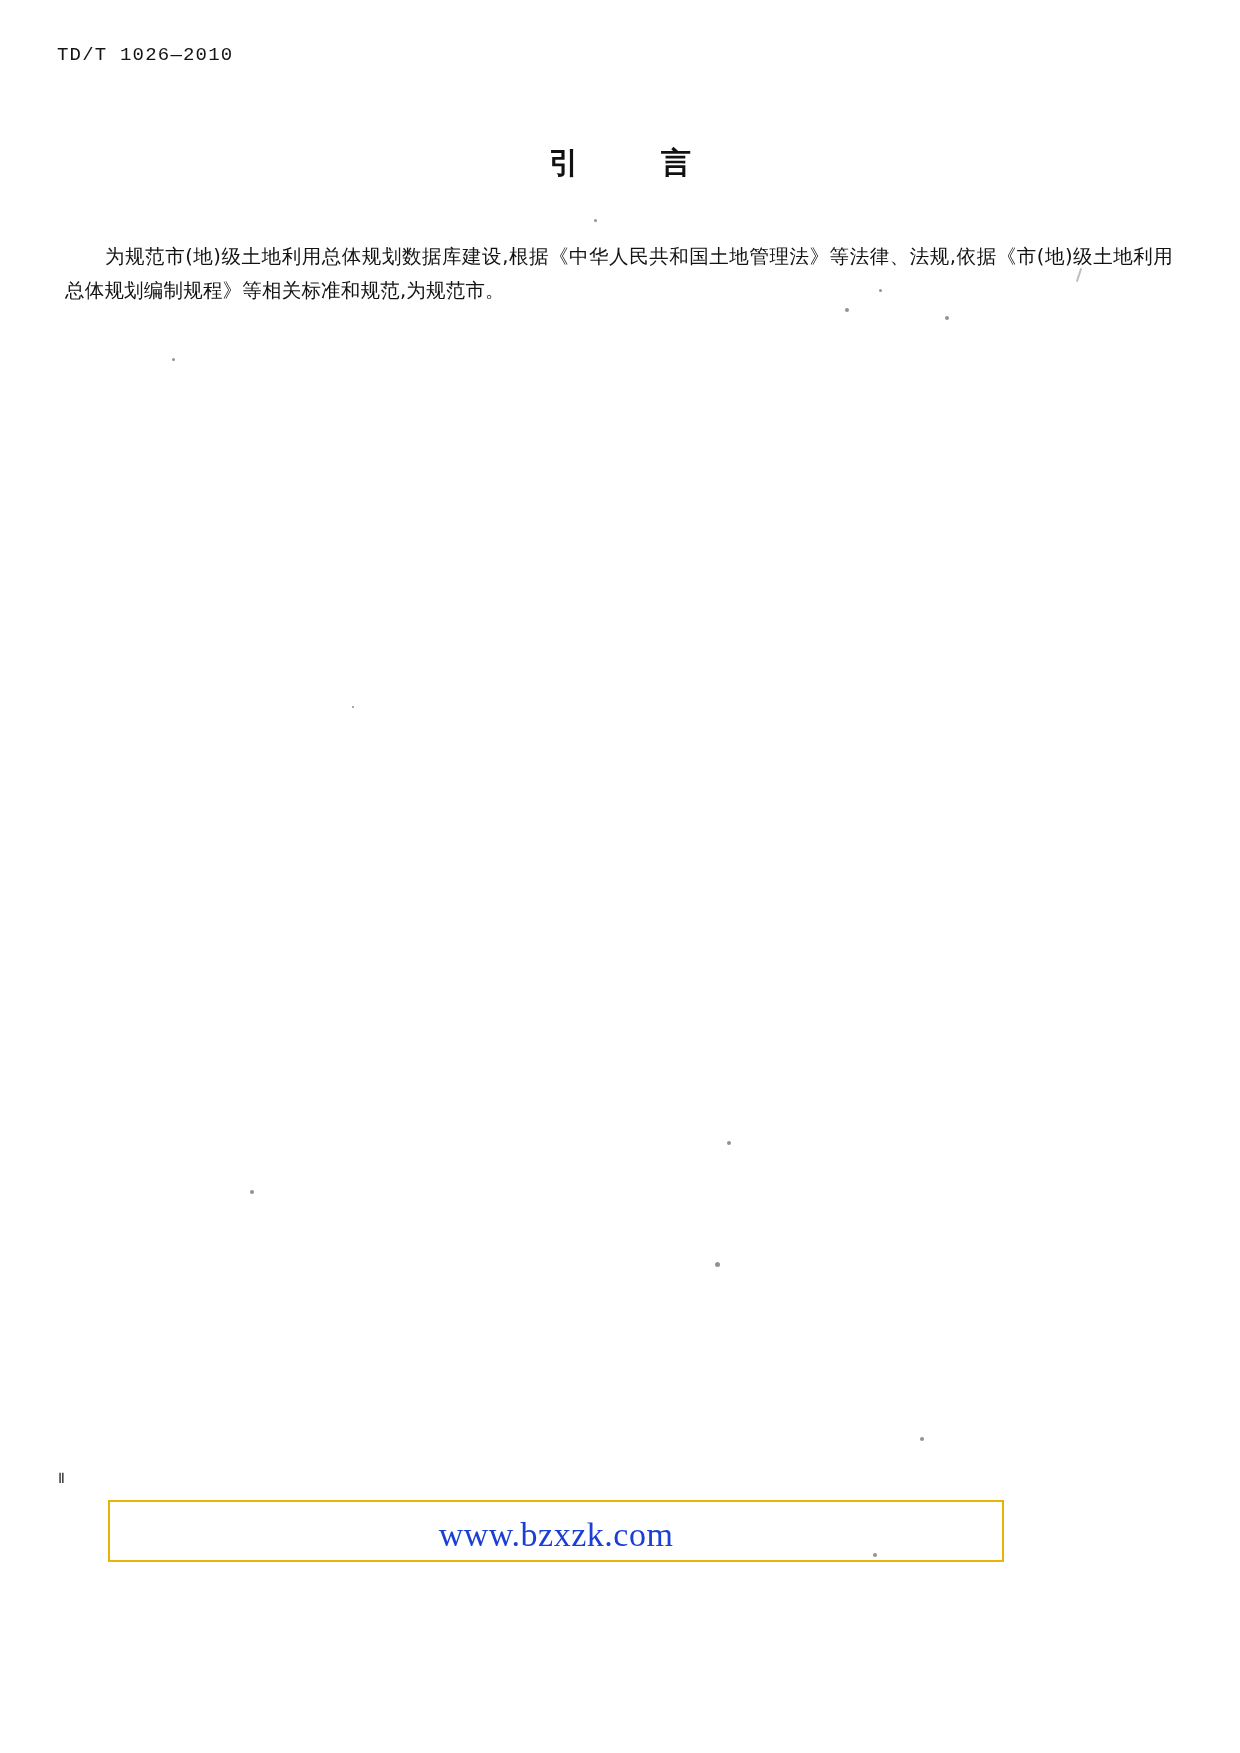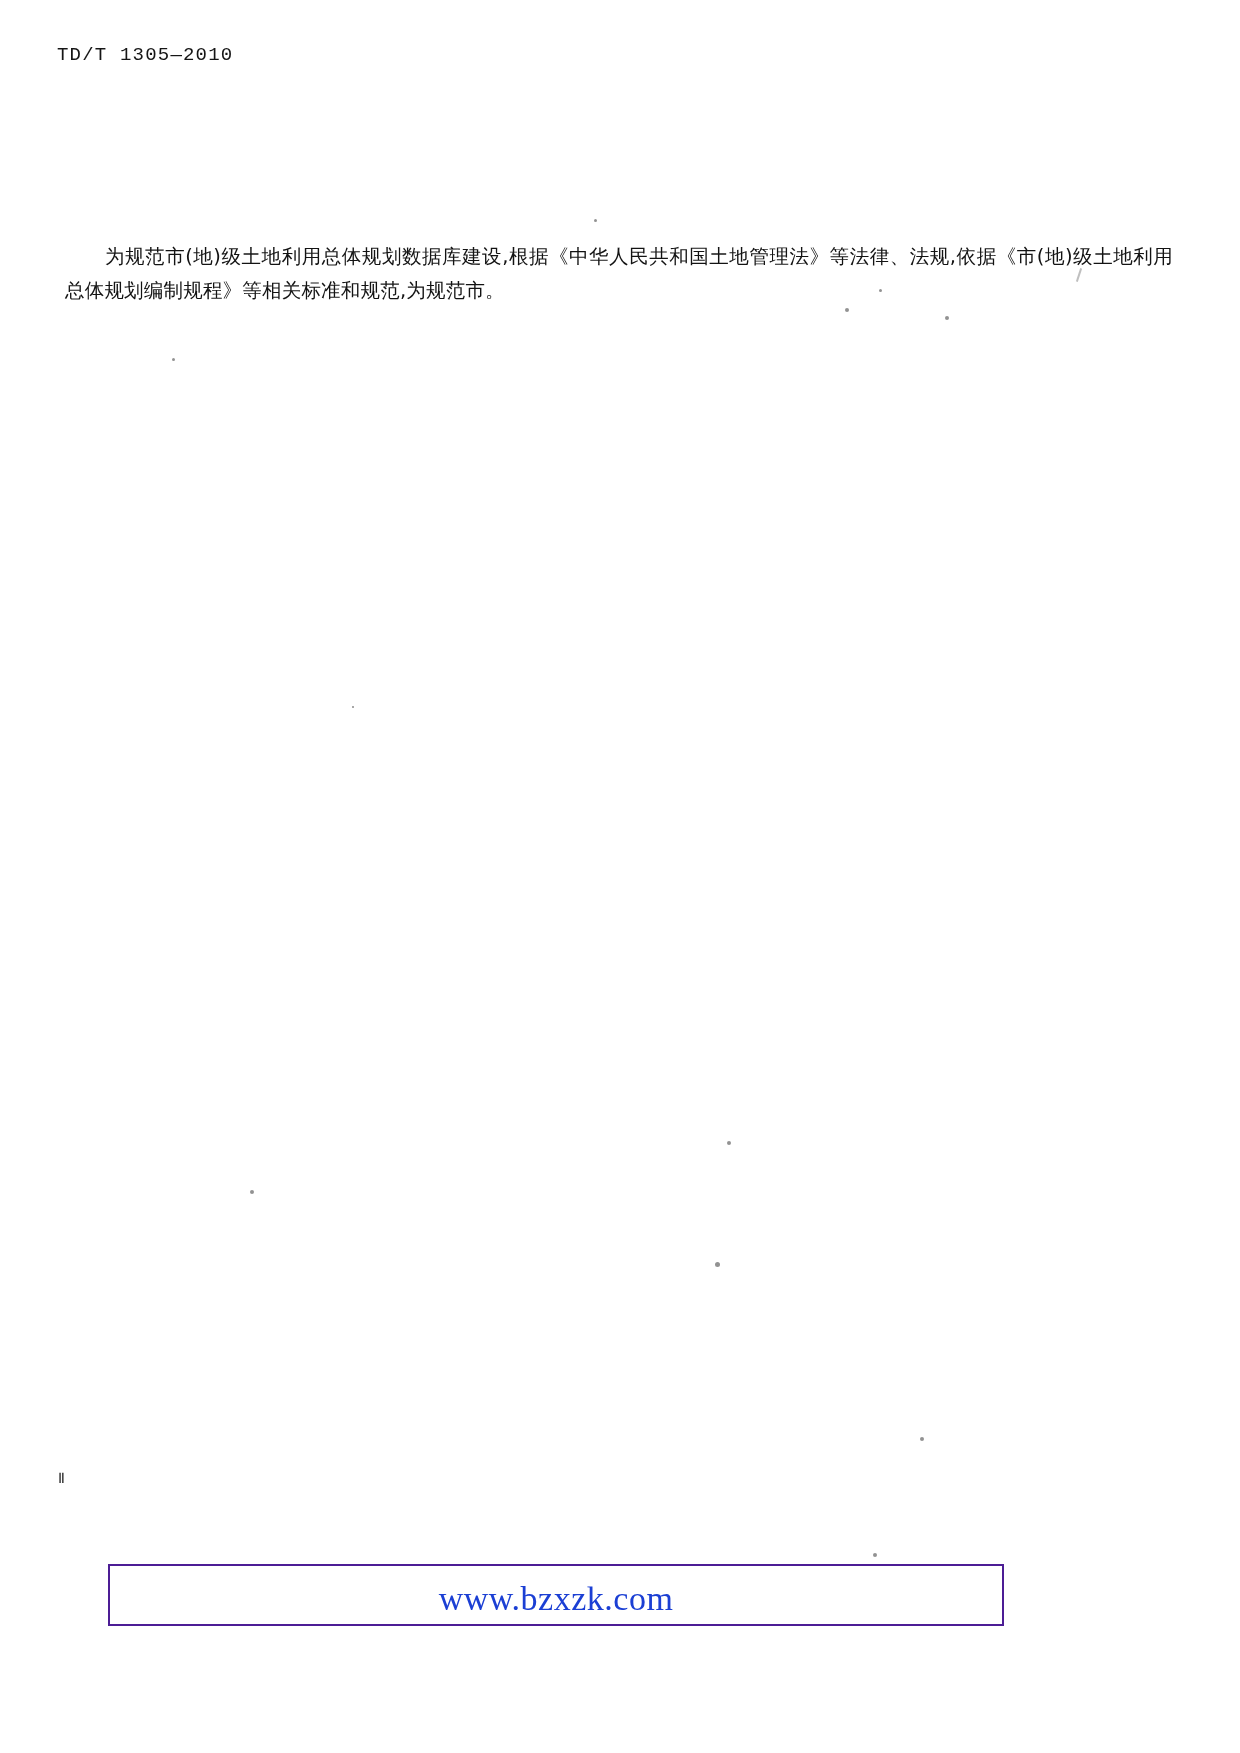--- a/index.html
+++ b/index.html
@@ -67,24 +67,24 @@
     left: 58px;
     top: 1470px;
     font-family: "Liberation Serif", serif;
     font-size: 14px;
     color: #2a2a2a;
   }
   
   .footer-box {
     position: absolute;
     left: 108px;
-    top: 1564px;
+    top: 1500px;
     width: 896px;
     height: 62px;
-    border: 2px solid #4c1d95;
+    border: 2px solid #eab308;
     box-sizing: border-box;
     overflow: hidden;
   }
   .footer-link {
     position: absolute;
     left: 0;
     right: 0;
     top: 14px;
     text-align: center;
     font-family: "Liberation Serif", serif;
@@ -105,22 +105,23 @@
     position: absolute;
     background: #8a8a8a;
     opacity: 0.55;
   }
 </style>
 </head>
 <body>
 
 <div class="page">
 
-  <div class="std-number">TD/T 1305—2010</div>
+  <div class="std-number">TD/T 1026—2010</div>
 
+  <div class="doc-heading">引　言</div>
 
   <div class="body-block">
     <p class="body-para">为规范市(地)级土地利用总体规划数据库建设,根据《中华人民共和国土地管理法》等法律、法规,依据《市(地)级土地利用总体规划编制规程》等相关标准和规范,为规范市。</p>
   </div>
 
   <div class="page-number">Ⅱ</div>
 
   <div class="footer-box">
     <a class="footer-link" href="#">www.bzxzk.com</a>
   </div>

